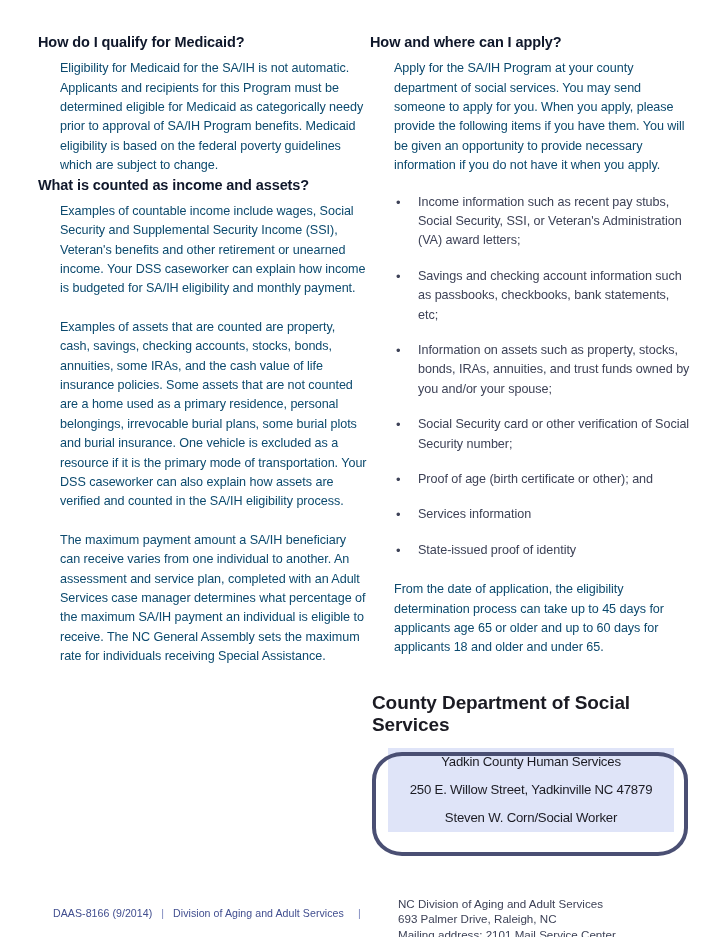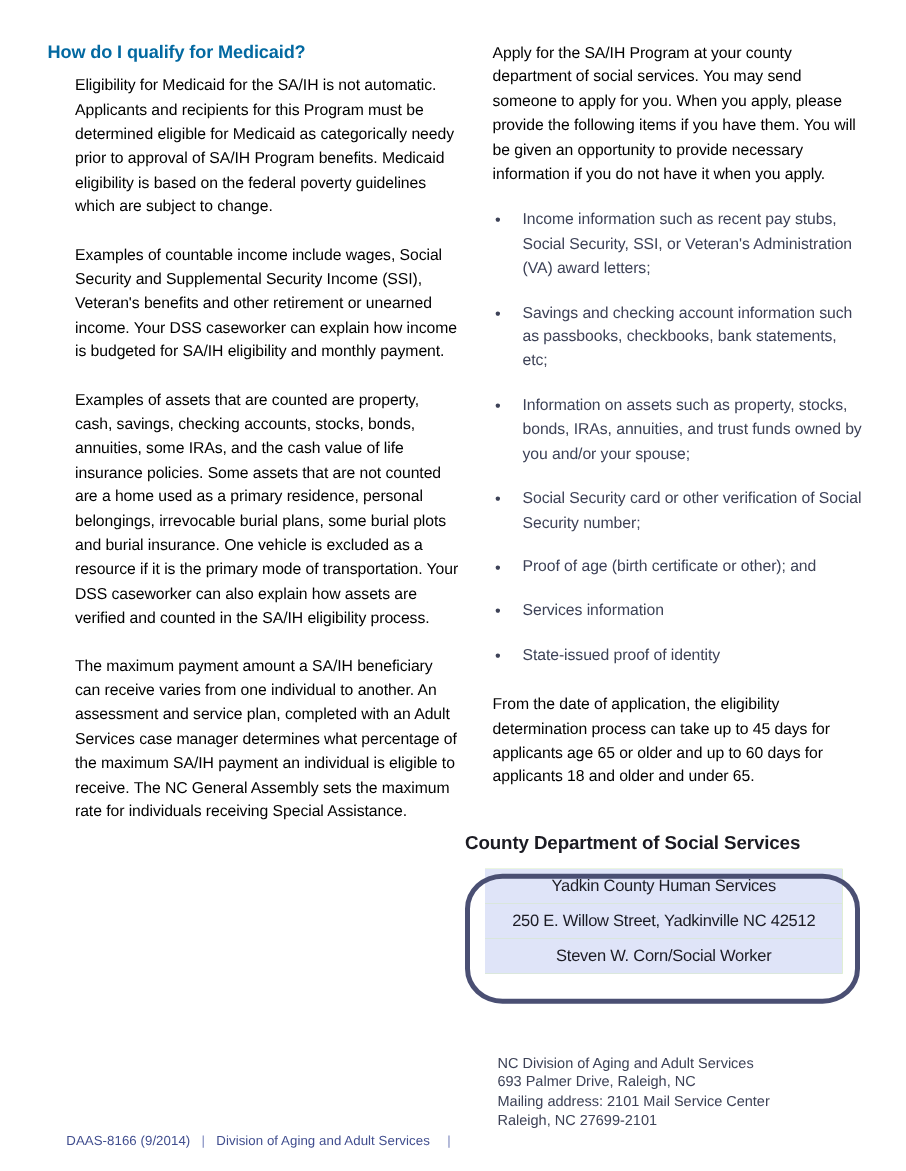--- a/index.html
+++ b/index.html
@@ -39,32 +39,32 @@
   }
   .col-right {
     width: 320px;
     margin-left: 2px;
   }
 
   h2.section-heading {
     font-family: "Liberation Sans", sans-serif;
     font-size: 14.5px;
     font-weight: bold;
-    color: #0369a1;
+    color: #0f172a;
     margin: 0 0 8px 0;
     letter-spacing: -0.1px;
     line-height: 1.25;
   }
 
   .heading-spacer-top { margin-top: 22px; }
 
   p.body-text {
     font-size: 12.6px;
     line-height: 19.4px;
-    color: #000000;
+    color: #0c4a6e;
     margin: 0 0 0 22px;
     padding: 0;
     letter-spacing: -0.05px;
   }
   p.body-text + p.body-text {
     margin-top: 19px;
   }
 
   .col-right p.body-text {
     margin-left: 24px;
@@ -94,21 +94,21 @@
     color: #3d4257;
   }
 
   .para-after-bullets { margin-top: 20px !important; }
 
   
   .county-block {
     margin-top: 34px;
   }
   h2.county-heading {
-    font-size: 15px;
+    font-size: 19px;
     font-weight: bold;
     color: #1b1b23;
     margin: 0 0 12px 2px;
     letter-spacing: -0.1px;
   }
 
   .county-box-wrap {
     position: relative;
     width: 320px;
     height: 118px;
@@ -183,29 +183,31 @@
 
 <div class="page">
 
   <div class="columns">
 
     <div class="col-left">
 
       <h2 class="section-heading">How do I qualify for Medicaid?</h2>
       <p class="body-text">Eligibility for Medicaid for the SA/IH is not automatic.  Applicants and recipients for this Program must be determined eligible for Medicaid as categorically needy prior to approval of SA/IH Program benefits.   Medicaid eligibility is based on the federal poverty guidelines which are subject to change.</p>
 
+      <h2 class="section-heading heading-spacer-top">What is counted as income and assets?</h2>
       <p class="body-text">Examples of countable income include wages, Social Security and Supplemental Security Income (SSI), Veteran's benefits and other retirement or unearned income. Your DSS caseworker can explain how income is budgeted for SA/IH eligibility and monthly payment.</p>
       <p class="body-text">Examples of assets that are counted are property, cash, savings, checking accounts, stocks, bonds, annuities, some IRAs, and the cash value of life insurance policies.  Some assets that are not counted are a home used as a primary residence, personal belongings, irrevocable burial plans, some burial plots and burial insurance.  One vehicle is excluded as a resource if it is the primary mode of transportation.  Your DSS caseworker can also explain how assets are verified and counted in the SA/IH eligibility process.</p>
 
       <p class="body-text">The maximum payment amount a SA/IH beneficiary can receive varies from one individual to another. An assessment and service plan, completed with an Adult Services case manager determines what percentage of the maximum SA/IH payment an individual is eligible to receive.  The NC General Assembly sets the maximum rate for individuals receiving Special Assistance.</p>
 
     </div>
 
     <div class="col-right">
 
+      <h2 class="section-heading">How and where can I apply?</h2>
       <p class="body-text">Apply for the SA/IH Program at your county department of social services. You may send someone to apply for you. When you apply, please provide the following items if you have them.  You will be given an opportunity to provide necessary information if you do not have it when you apply.</p>
 
       <ul class="bullets">
         <li>
           <span class="dot">•</span>
           <span>Income information such as recent pay stubs, Social Security, SSI, or Veteran's Administration (VA) award letters;</span>
         </li>
         <li>
           <span class="dot">•</span>
           <span>Savings and checking account information such as passbooks, checkbooks, bank statements, etc;</span>
@@ -238,21 +240,21 @@
         <h2 class="county-heading">County Department of Social Services</h2>
 
         <div class="county-box-wrap">
           <div class="county-outline"></div>
           <table class="county-table">
             <tbody>
               <tr>
                   <td class="county-row">Yadkin County Human Services</td>
                 </tr>
               <tr>
-                  <td class="county-row">250 E. Willow Street, Yadkinville NC 42512</td>
+                  <td class="county-row">250 E. Willow Street, Yadkinville NC 47879</td>
                 </tr>
               <tr>
                   <td class="county-row">Steven W. Corn/Social Worker</td>
                 </tr>
             </tbody>
           </table>
         </div>
 
         <div class="dept-address">
           <div>NC Division of Aging and Adult Services</div>

